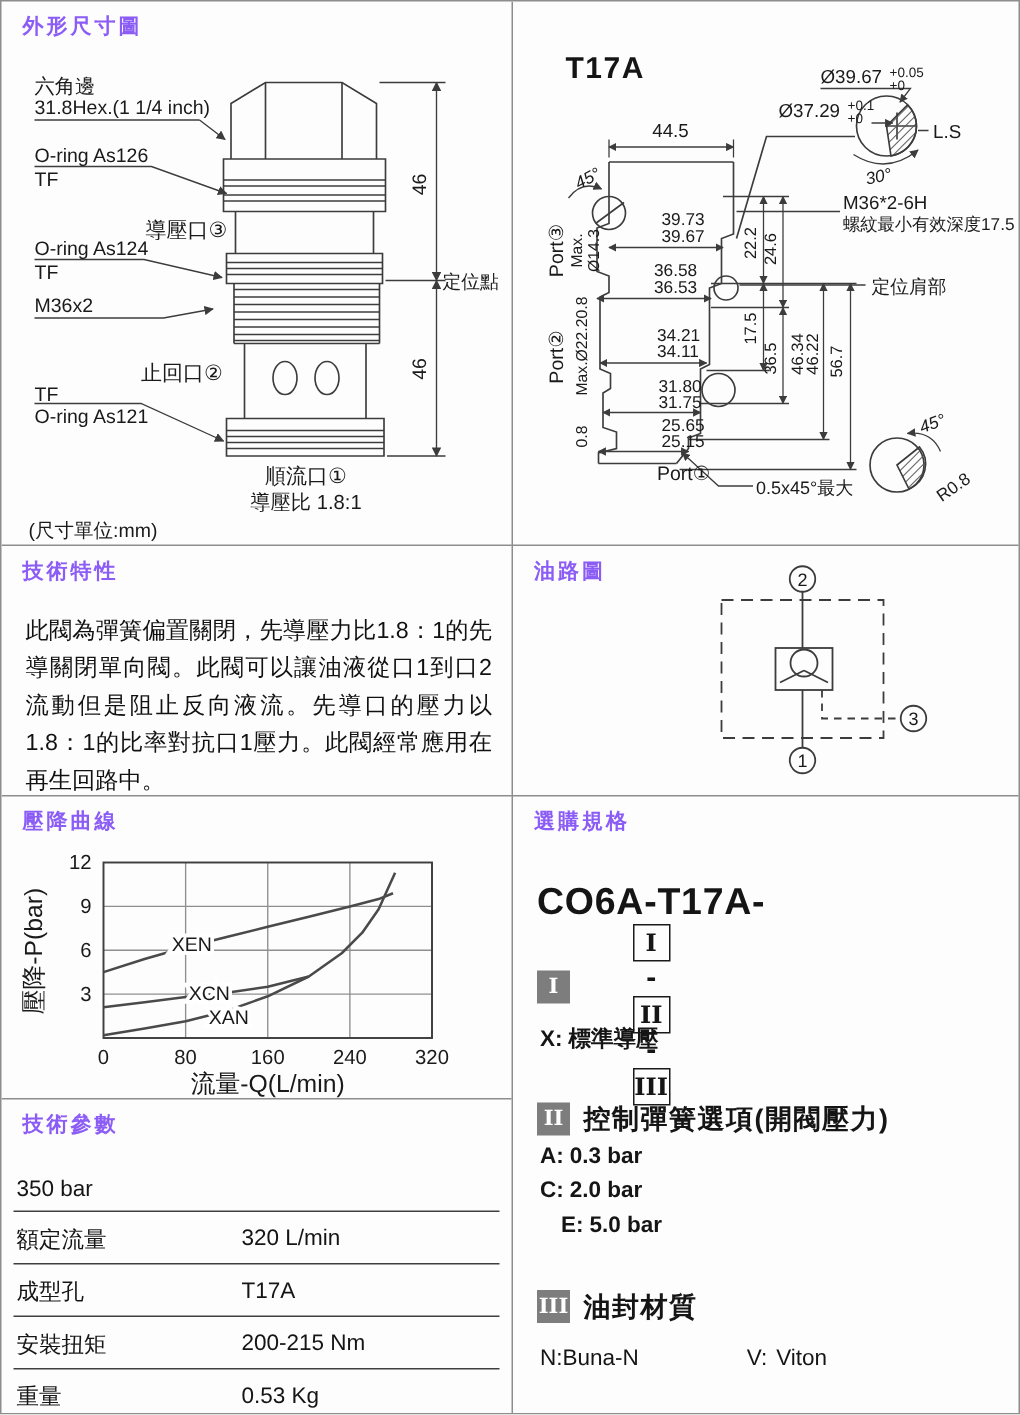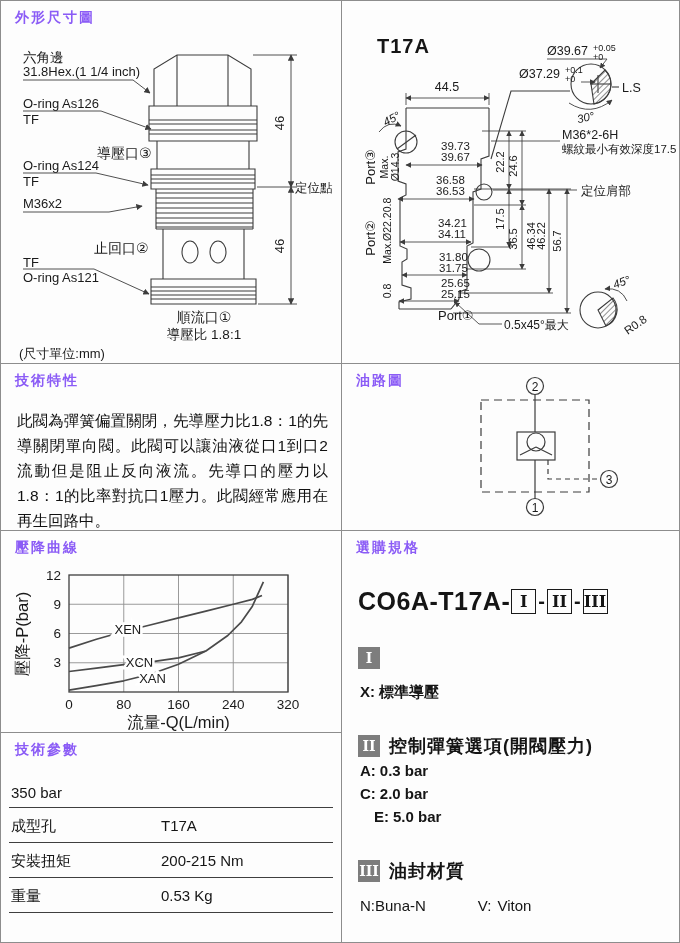--- a/index.html
+++ b/index.html
@@ -11,21 +11,21 @@
   .ph{position:absolute;left:14px;top:8px;font-size:14px;font-weight:bold;letter-spacing:2px;color:#8b5cf6;}
   svg{position:absolute;left:0;top:0;}
   svg text{font-family:"Liberation Sans","DejaVu Sans",sans-serif;fill:#1a1a1a;}
   .feat-body{position:absolute;left:16px;right:13px;top:44px;font-size:15.5px;line-height:1.62;
              text-align:justify;color:#111;}
   
   .ptable{position:absolute;left:8px;right:8px;top:42px;}
   .prow{display:flex;padding:9px 2px 6px 2px;border-bottom:1.6px solid #3f3f3f;font-size:15px;}
   .prow .pl{width:150px;}
   
-  .model-row{position:absolute;left:16px;top:56px;display:flex;align-items:center;font-weight:bold;}
+  .model-row{position:absolute;left:16px;top:56px;display:flex;align-items:center;font-weight:bold;flex-direction:column;}
   .model-prefix{font-size:25px;letter-spacing:.5px;}
   .rom-box{display:inline-flex;align-items:center;justify-content:center;width:23px;height:23px;
            border:1.7px solid #1a1a1a;font-family:"DejaVu Serif","Liberation Serif",serif;
            font-size:16px;font-weight:bold;margin:0 1px;}
   .model-sep{font-size:20px;margin:0 1px;}
   .sec-head{position:absolute;display:flex;align-items:center;}
   .sec-num{display:inline-flex;align-items:center;justify-content:center;width:22px;height:22px;
            background:#7d7d7d;color:#fff;font-family:"DejaVu Serif","Liberation Serif",serif;
            font-size:14px;font-weight:bold;}
   .sec-title{font-size:18px;font-weight:bold;margin-left:9px;letter-spacing:1px;}
@@ -295,33 +295,37 @@
     </div>
 
     <div class="sec-head" style="left:16px;top:328px">
       <span class="sec-num">III</span>
       <span class="sec-title">油封材質</span>
     </div>
     <div class="opt-row" style="left:18px;top:366px">
       <span>
         <span class="code">N:</span><span>Buna-N</span>
       </span>
-      <span style="margin-left:52px">
+      <span style="margin-left:72px">
         <span class="code">V:</span><span style="margin-left:6px">Viton</span>
       </span>
     </div>
   </div>
 
   <div class="panel" style="left:0;top:732px;width:340px;height:211px">
     <div class="ph">技術參數</div>
     <div class="ptable">
       <div class="prow">
         <span>350 bar</span>
       </div>
       <div class="prow">
+        <span class="pl">額定流量</span>
+        <span>320 L/min</span>
+      </div>
+      <div class="prow">
         <span class="pl">成型孔</span>
         <span>T17A</span>
       </div>
       <div class="prow">
         <span class="pl">安裝扭矩</span>
         <span>200-215 Nm</span>
       </div>
       <div class="prow">
         <span class="pl">重量</span>
         <span>0.53 Kg</span>

